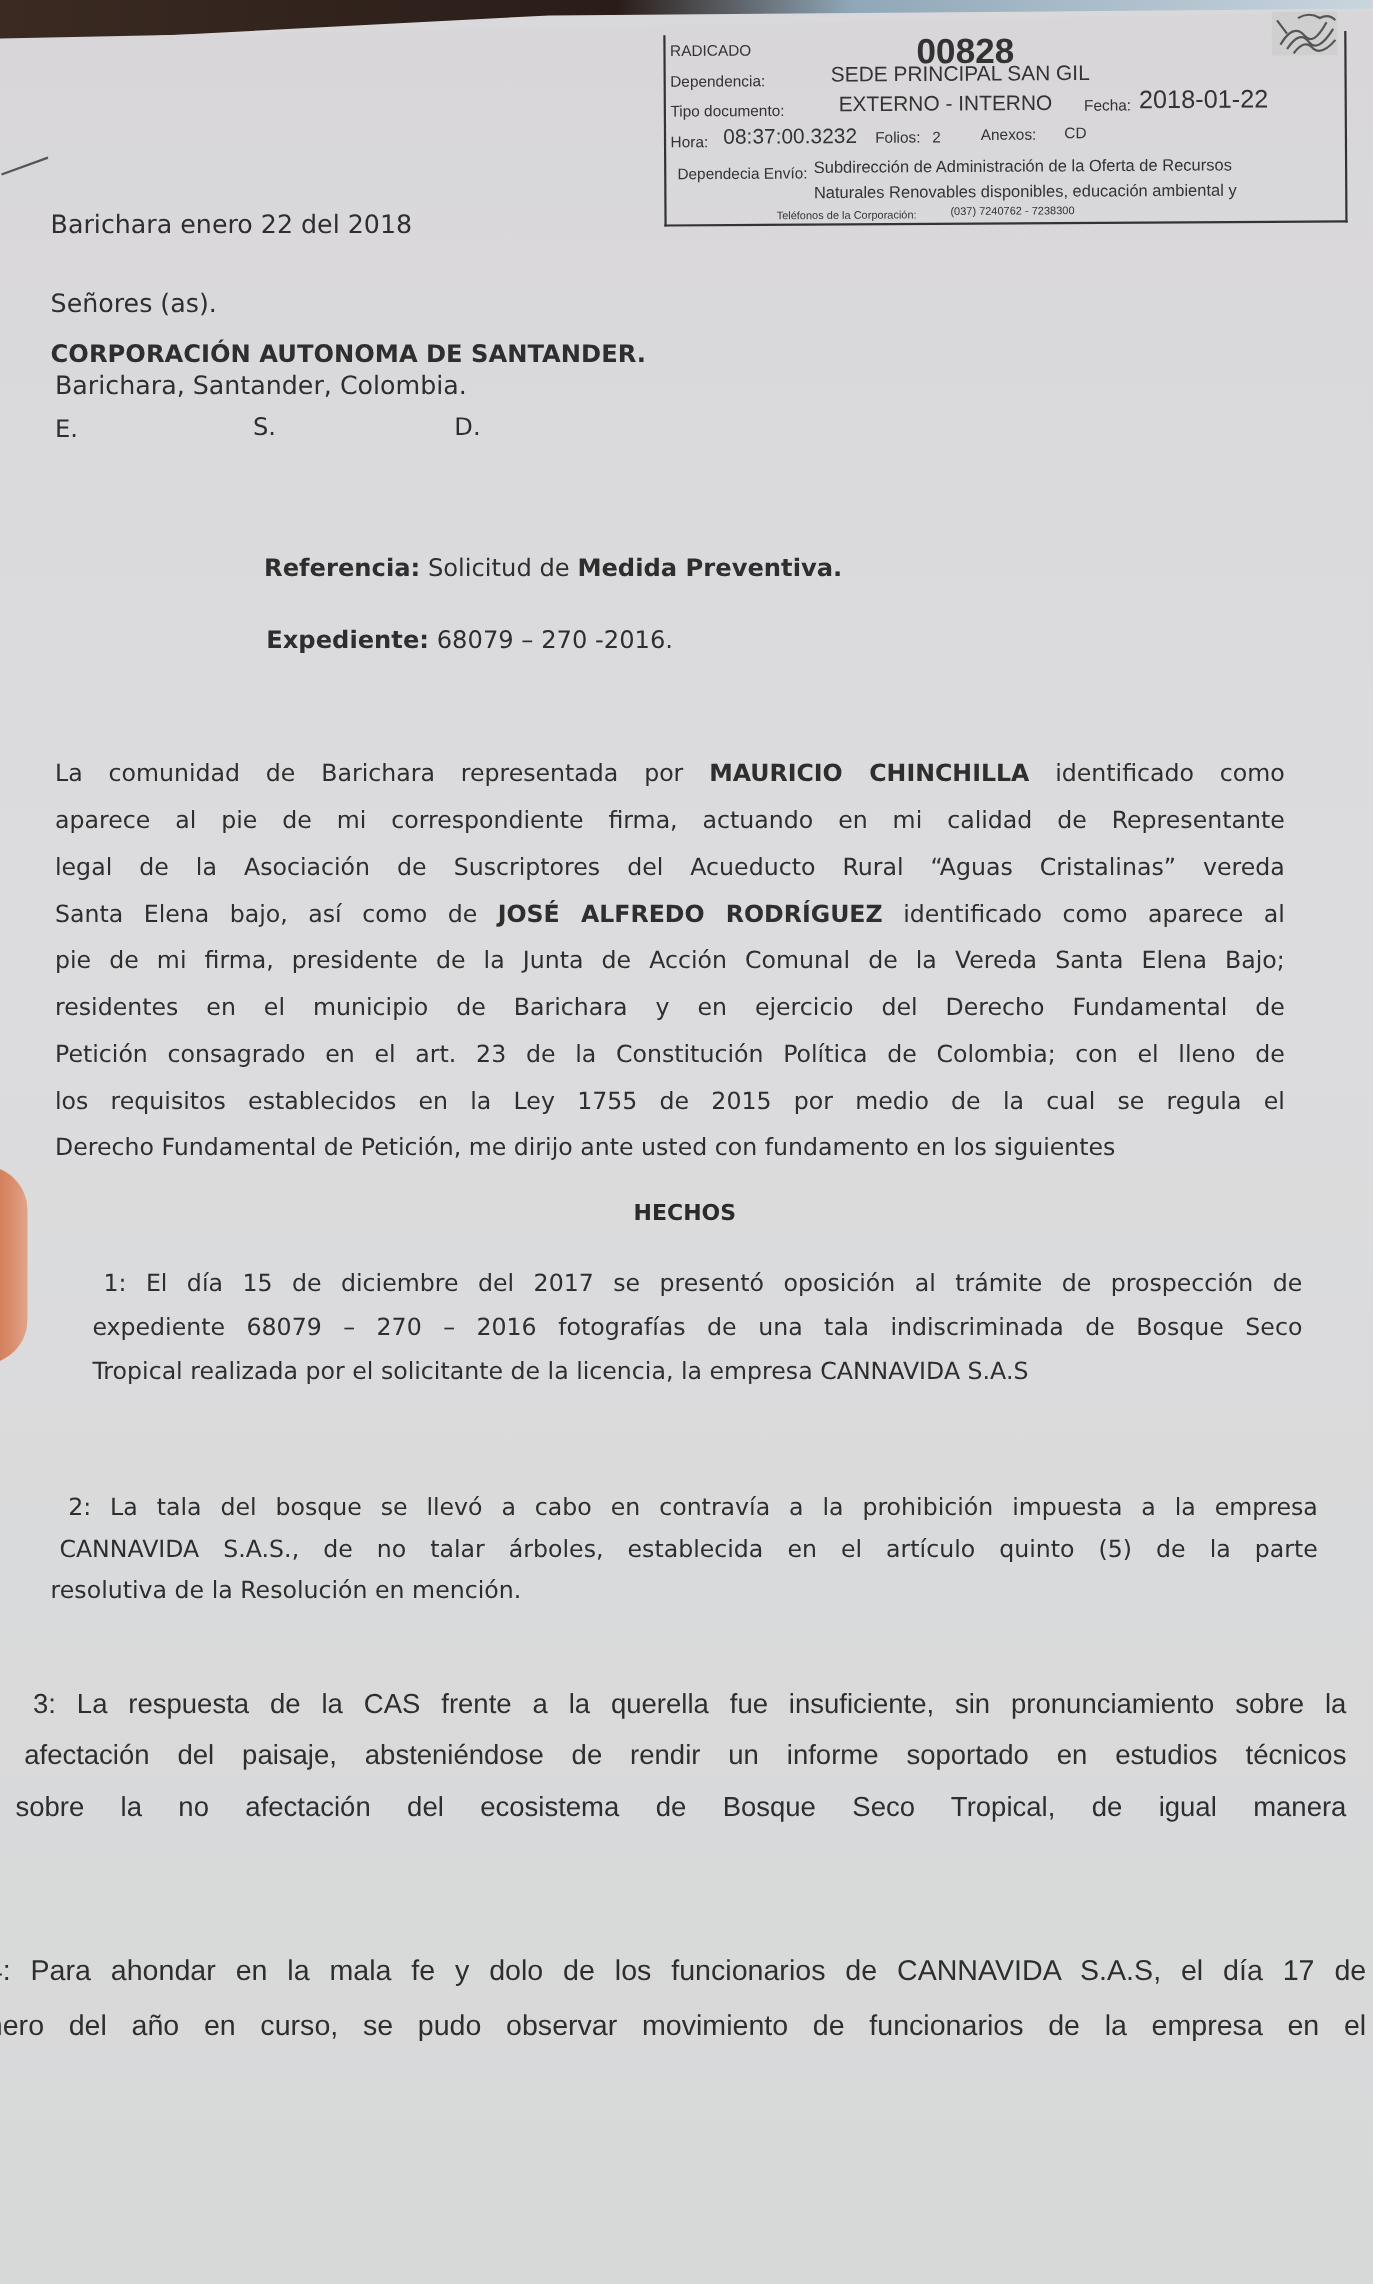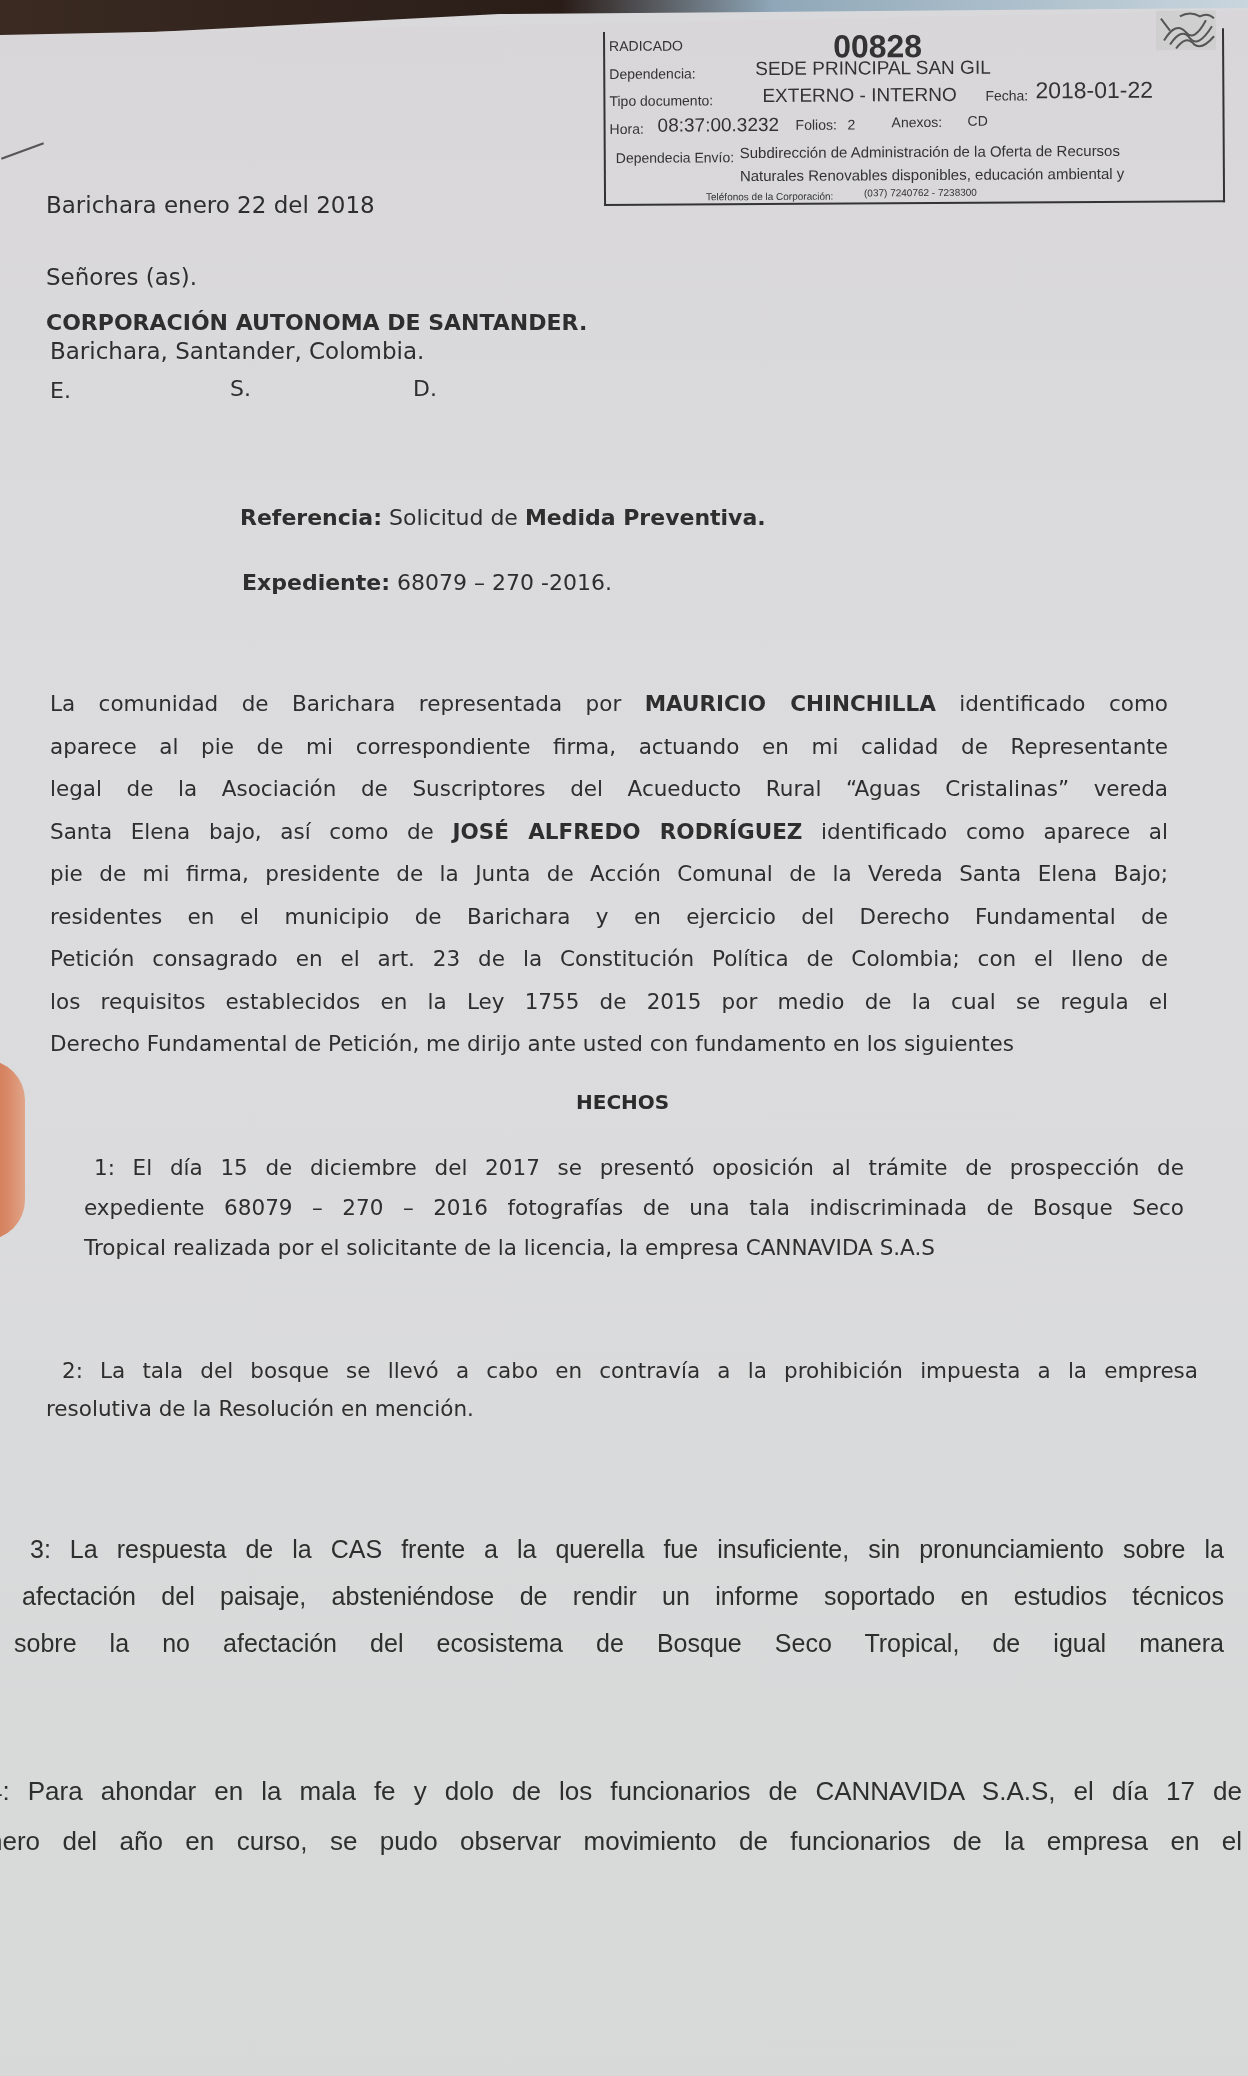--- a/index.html
+++ b/index.html
@@ -123,20 +123,21 @@
 <div class="hechos">HECHOS</div>
 
 <div class="para it" style="left:84px; top:1148px; width:1100px; line-height:40px;">
   <span class="line" style="padding-left:10px;">1: El día 15 de diciembre del 2017 se presentó oposición al trámite de prospección de</span>
   <span class="line">expediente 68079 – 270 – 2016 fotografías de una tala indiscriminada de Bosque Seco</span>
   <span class="line last">Tropical realizada por el solicitante de la licencia, la empresa CANNAVIDA S.A.S</span>
 </div>
 
 <div class="para it" style="left:46px; top:1352px; width:1152px; line-height:38px;">
   <span class="line" style="padding-left:16px;">2: La tala del bosque se llevó a cabo en contravía a la prohibición impuesta a la empresa</span>
+  <span class="line" style="padding-left:8px;">CANNAVIDA S.A.S., de no talar árboles, establecida en el artículo quinto (5) de la parte</span>
   <span class="line last">resolutiva de la Resolución en mención.</span>
 </div>
 
 <div class="para cond" style="left:14px; top:1526px; width:1210px; font-size:25px; line-height:47px;">
   <span class="line" style="padding-left:16px;">3: La respuesta de la CAS frente a la querella fue insuficiente, sin pronunciamiento sobre la</span>
   <span class="line" style="padding-left:8px;">afectación del paisaje, absteniéndose de rendir un informe soportado en estudios técnicos</span>
   <span class="line">sobre la no afectación del ecosistema de Bosque Seco Tropical, de igual manera</span>
 </div>
 
 <div class="para cond" style="left:-12px; top:1766px; width:1254px; font-size:26px; line-height:50px;">

